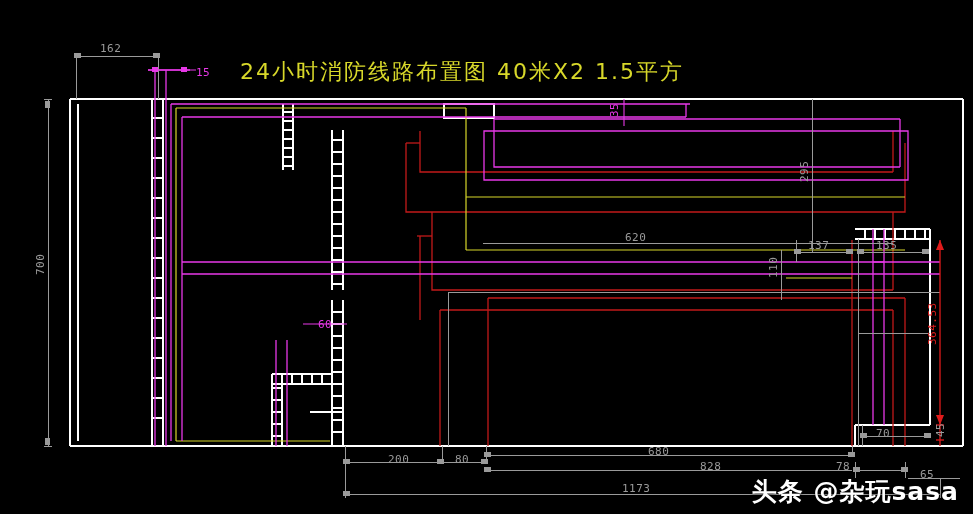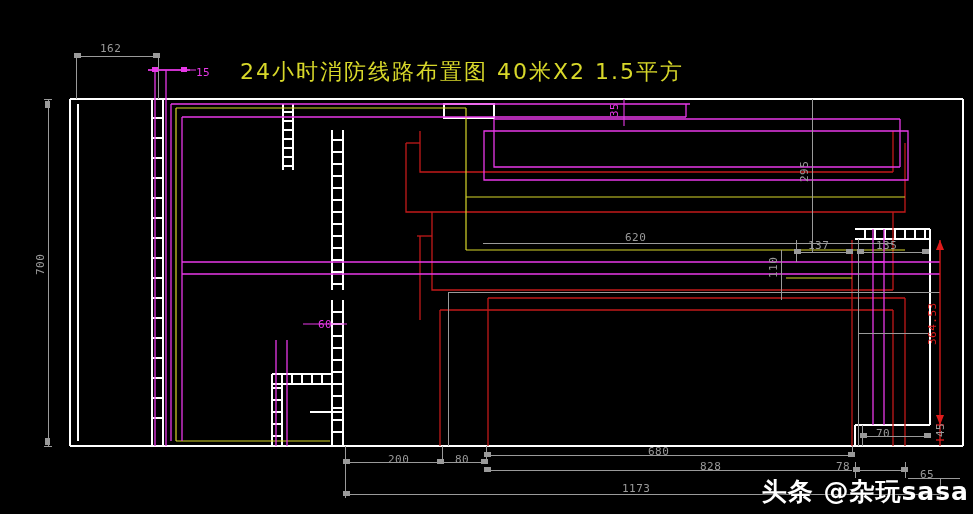--- a/index.html
+++ b/index.html
@@ -12,21 +12,21 @@
 
   .txt{font-family:"DejaVu Sans Mono",monospace;font-size:11px;letter-spacing:.5px;}
   .dim-txt{fill:#9a9a9a;}
   .dim-red-txt{fill:#e01b1b;}
   .dim-mag-txt{fill:#e838e8;}
   .title-txt{
     fill:#d8d82a;font-family:"DejaVu Sans",sans-serif;font-size:22px;
     letter-spacing:2px;
   }
   .wm{
-    position:absolute;right:4px;bottom:6px;
+    position:absolute;right:14px;bottom:6px;
     color:#fff;font-family:"DejaVu Sans",sans-serif;
     font-size:25px;font-weight:bold;letter-spacing:1px;
     text-shadow:0 0 3px rgba(0,0,0,.9);
     pointer-events:none;
   }
 </style>
 </head>
 <body>
 
 <div id="stage">

